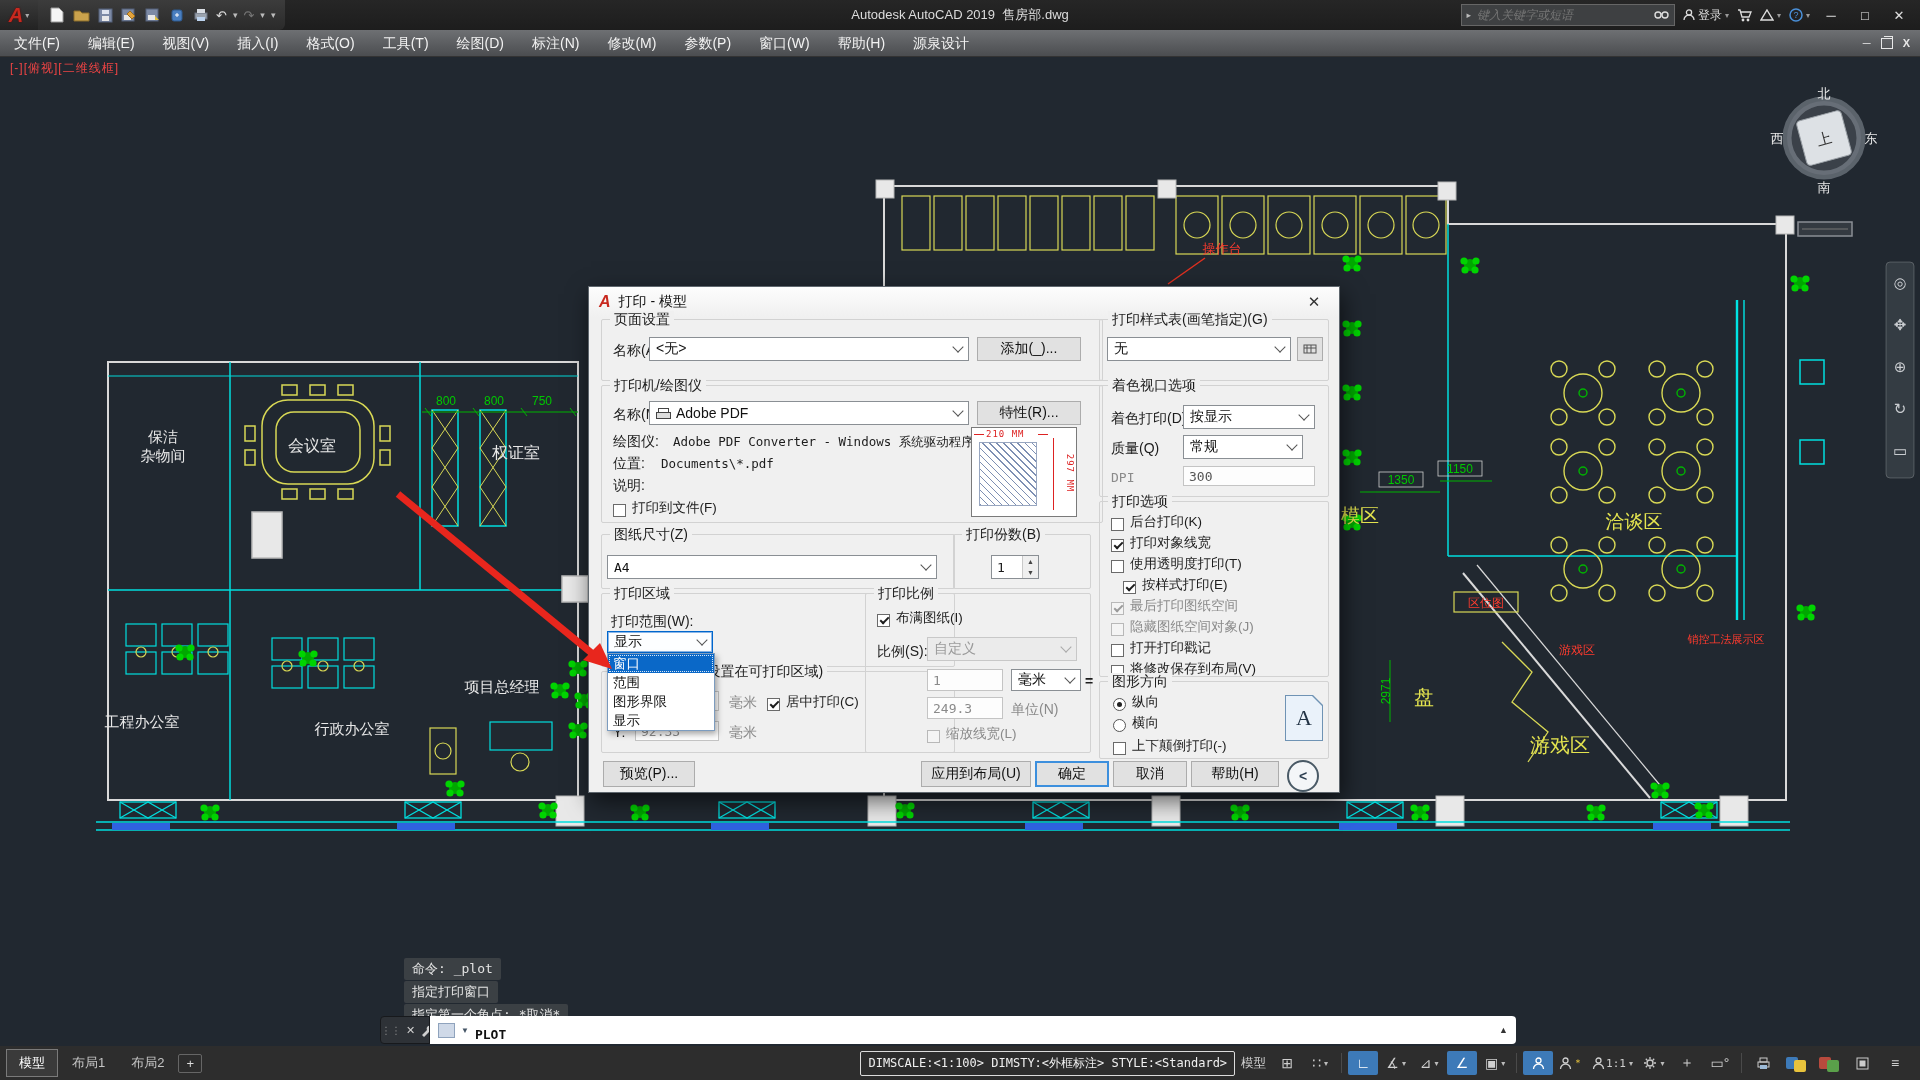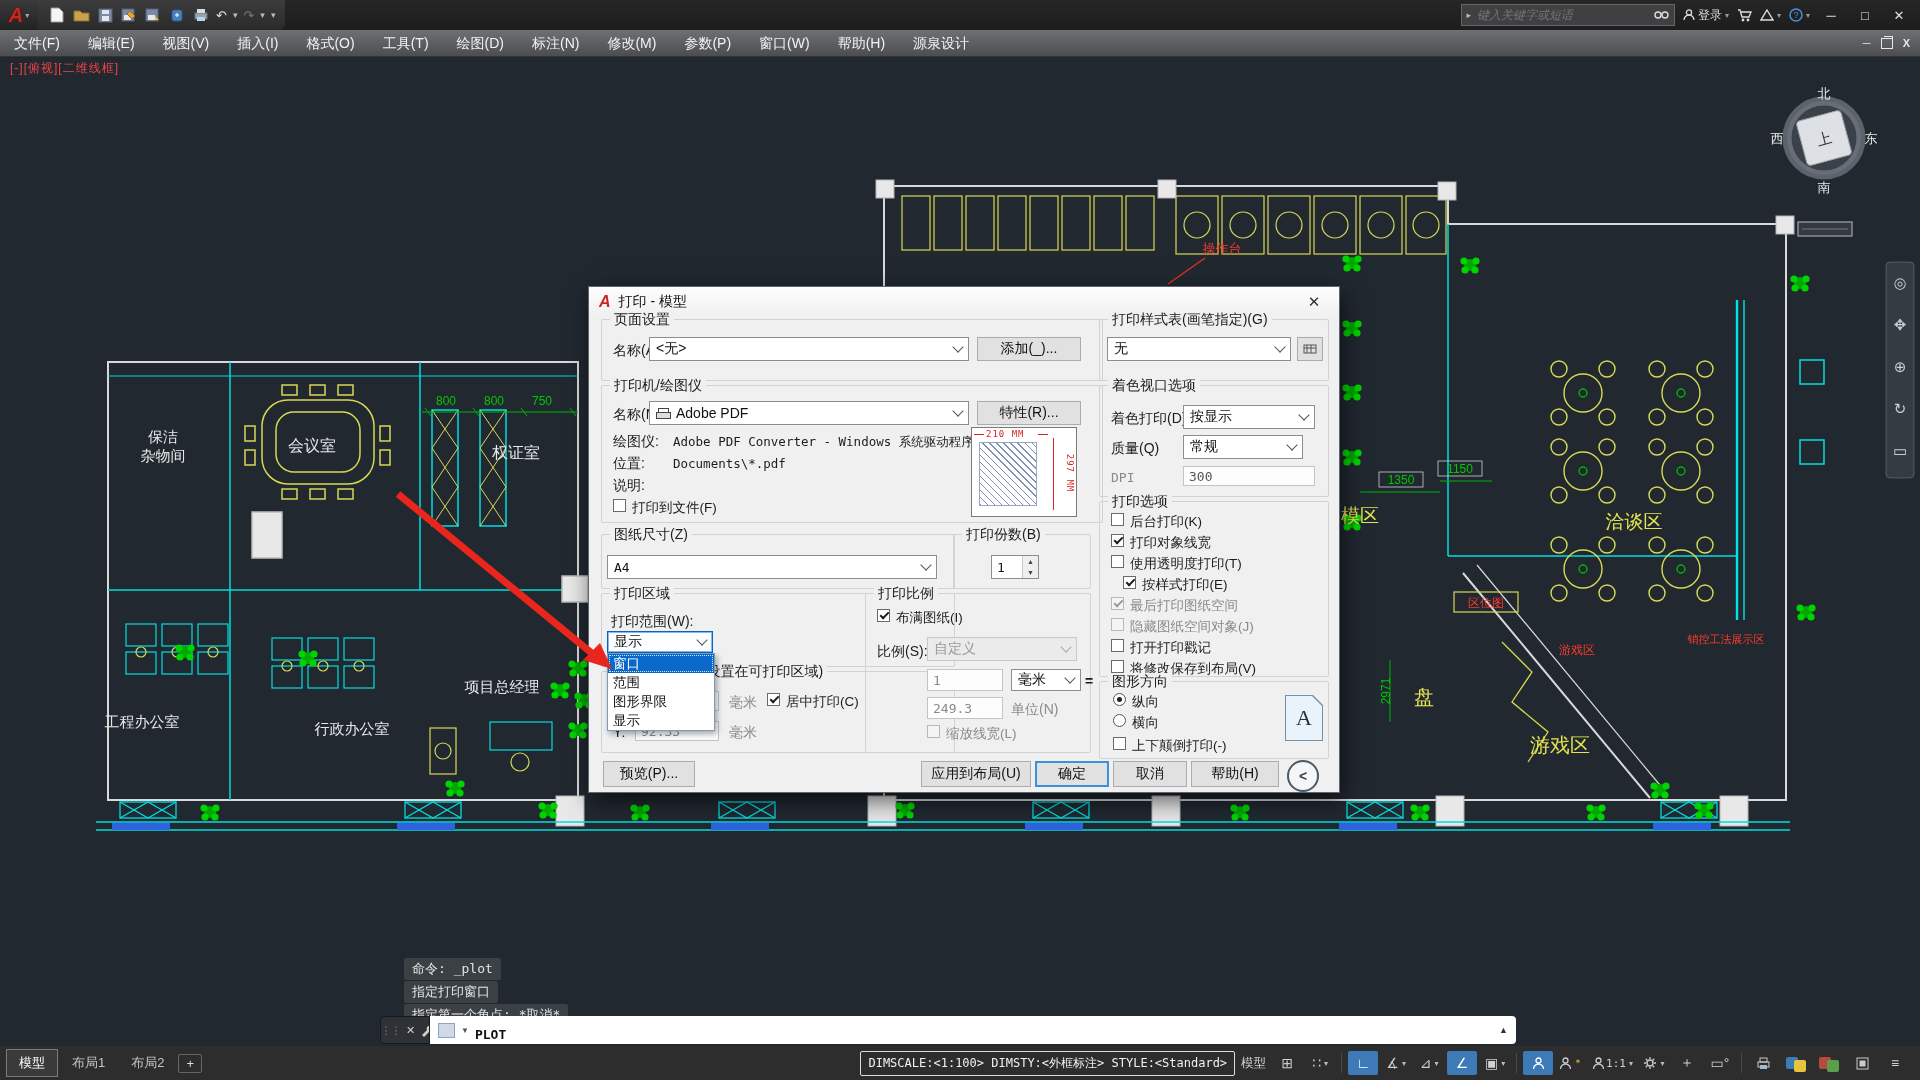--- a/index.html
+++ b/index.html
@@ -55,21 +55,21 @@
   .tfield{position:absolute;background:#fdfdfd;border:1px solid #c4c4c4;color:#8a8a8a;
     padding:0 5px;box-sizing:border-box;display:flex;align-items:center;font-size:13px;}
   .btn{position:absolute;background:#e1e1e1;border:1px solid #acacac;display:flex;align-items:center;
     justify-content:center;font-size:14px;color:#111;box-sizing:border-box;}
   .btn.default{border:2px solid #3c8fdd;}
   .cb{width:13px;height:13px;border:1px solid #6a6a6a;background:#fff;display:inline-block;position:relative;flex:none;box-sizing:border-box;}
   .cb.checked::after{content:"";position:absolute;left:2px;top:2px;width:7px;height:3px;
     border-left:2px solid #1d1d1d;border-bottom:2px solid #1d1d1d;transform:rotate(-45deg);}
   .cb.gray{border-color:#b8b8b8;background:#f4f4f4;}
   .cb.gray.checked::after{border-color:#9a9a9a;}
-  .cbrow{position:absolute;display:flex;align-items:flex-start;gap:6px;white-space:nowrap;font-size:13.5px;color:#1c1c1c;}
+  .cbrow{position:absolute;display:flex;align-items:flex-end;gap:6px;white-space:nowrap;font-size:13.5px;color:#1c1c1c;}
   .cbrow.gray{color:#8a8a8a;}
   .radio{width:13px;height:13px;border:1px solid #555;border-radius:50%;background:#fff;display:inline-block;position:relative;flex:none;box-sizing:border-box;}
   .radio.sel::after{content:"";position:absolute;left:3px;top:3px;width:5px;height:5px;border-radius:50%;background:#222;}
   .spin{position:absolute;background:#fff;border:1px solid #8a8f94;display:flex;box-sizing:border-box;}
   .spin .val{flex:1;display:flex;align-items:center;padding-left:5px;font-size:13px;}
   .spin .arrows{width:15px;display:flex;flex-direction:column;border-left:1px solid #c9c9c9;}
   .spin .arrows div{flex:1;display:flex;align-items:center;justify-content:center;font-size:7px;color:#444;background:#efefef;}
   #ddlist{left:18px;top:366px;width:106px;background:#fff;border:1px solid #7c9cbf;z-index:12;box-shadow:2px 3px 6px rgba(0,0,0,.35);}
   #ddlist .it{height:19px;line-height:19px;padding:0 5px;font-size:13.5px;color:#111;}
   #ddlist .it.sel{background:#0a68c8;color:#fff;outline:1px dotted #d7e6f5;outline-offset:-2px;}
@@ -426,20 +426,23 @@
           <rect x="4" y="1" width="8" height="4" fill="#d9dde3"></rect>
           <rect x="4" y="9" width="8" height="4" fill="#bcd3ee"></rect>
         </svg>
       </span>
     <span class="arr">↶</span>
       <span class="ddsmall">▾</span>
     <span class="arr dim">↷</span>
       <span class="ddsmall">▾</span>
     <span class="ddsmall">▾</span>
   </div>
+  <div id="win-title">
+    <span>Autodesk AutoCAD 2019</span>&nbsp;&nbsp;<span>售房部.dwg</span>
+  </div>
   <div id="tb-right">
     <div id="search-wrap">
       <span class="tog">▸</span>
       <input id="search-input" placeholder="键入关键字或短语" style="">
       <span class="tb-ic" style="padding:0 5px">
         <svg width="15" height="12">
             <circle cx="4" cy="6" r="3" fill="none" stroke="#ddd" stroke-width="1.4"></circle>
             <circle cx="11" cy="6" r="3" fill="none" stroke="#ddd" stroke-width="1.4"></circle>
             <path d="M7,5 h1" stroke="#ddd"></path>
           </svg>
@@ -525,21 +528,21 @@
   <span class="lbl" style="left:24px;top:119px">名称(M):</span>
   <div class="combo" style="left:60px;top:114px;width:320px;height:24px">
     <span class="mini-printer"></span>
     <span>Adobe PDF</span>
       <span class="chev"></span>
   </div>
   <div class="btn" style="left:388px;top:114px;width:104px;height:24px">特性(R)...</div>
   <span class="lbl" style="left:24px;top:146px">绘图仪:</span>
   <span class="lbl mono" style="left:84px;top:147px;font-size:12.5px">Adobe PDF Converter - Windows 系统驱动程序 ...</span>
   <span class="lbl" style="left:24px;top:168px">位置:</span>
-  <span class="lbl mono" style="left:84px;top:169px;font-size:12.5px">Documents\*.pdf</span>
+  <span class="lbl mono" style="left:72px;top:169px;font-size:12.5px">Documents\*.pdf</span>
   <span class="lbl" style="left:24px;top:190px">说明:</span>
   <div class="cbrow" style="left:24px;top:212px">
     <span class="cb"></span>
     <span>打印到文件(F)</span>
   </div>
   <div class="abs" id="paper">
     <span class="w mono">210 MM</span>
     <span class="arrl"></span>
       <span class="arrr"></span>
     <span class="h mono">297 MM</span>

